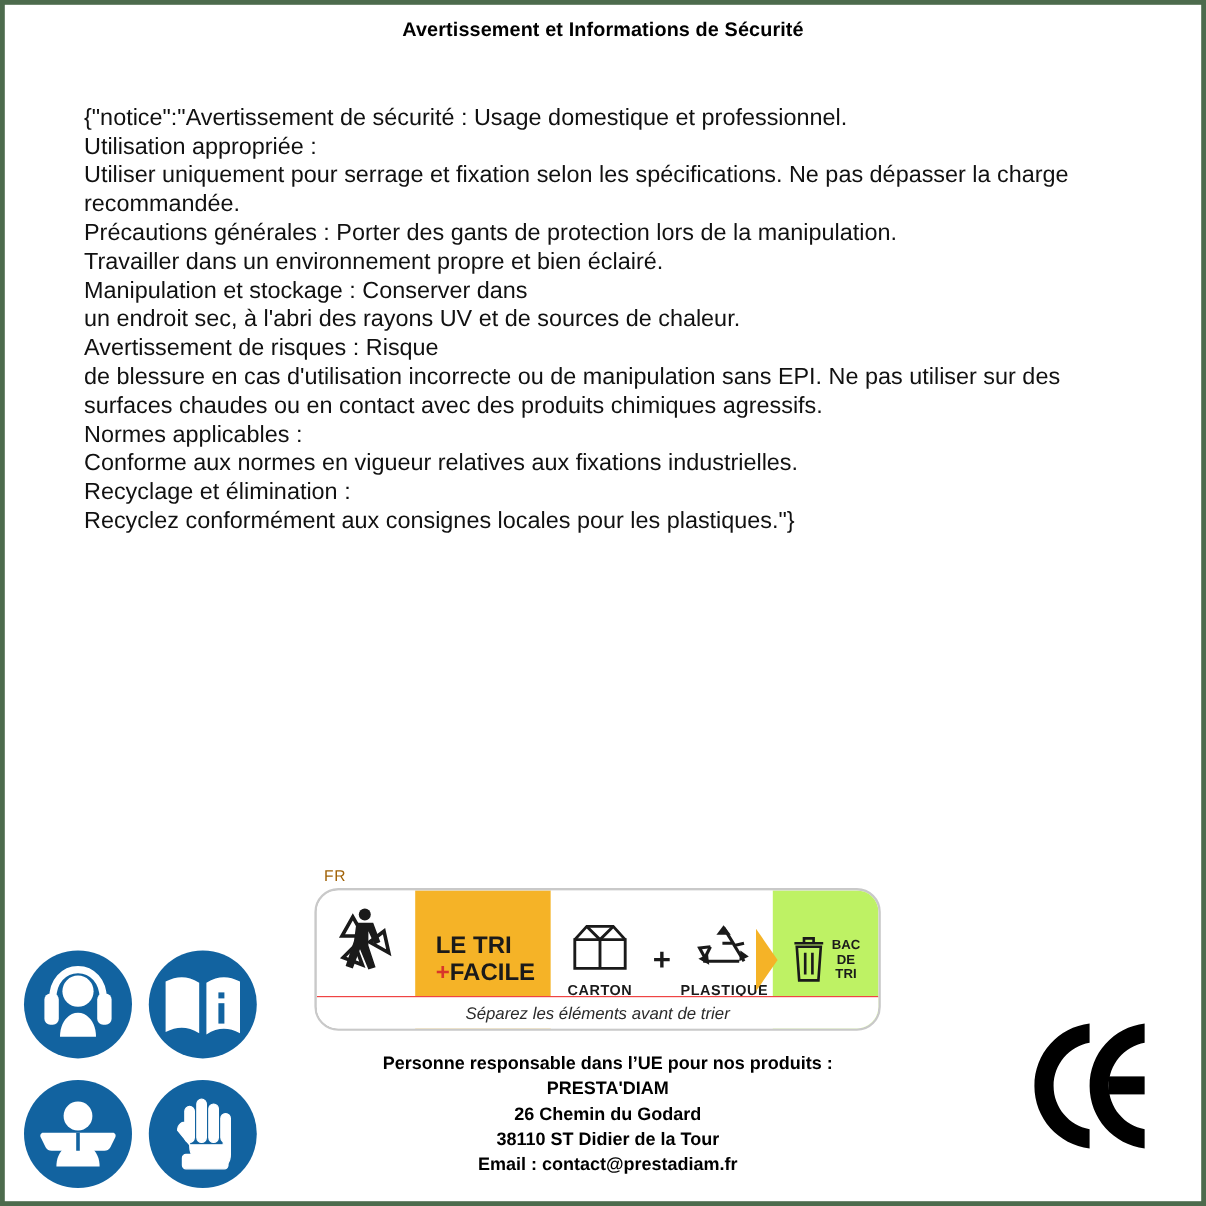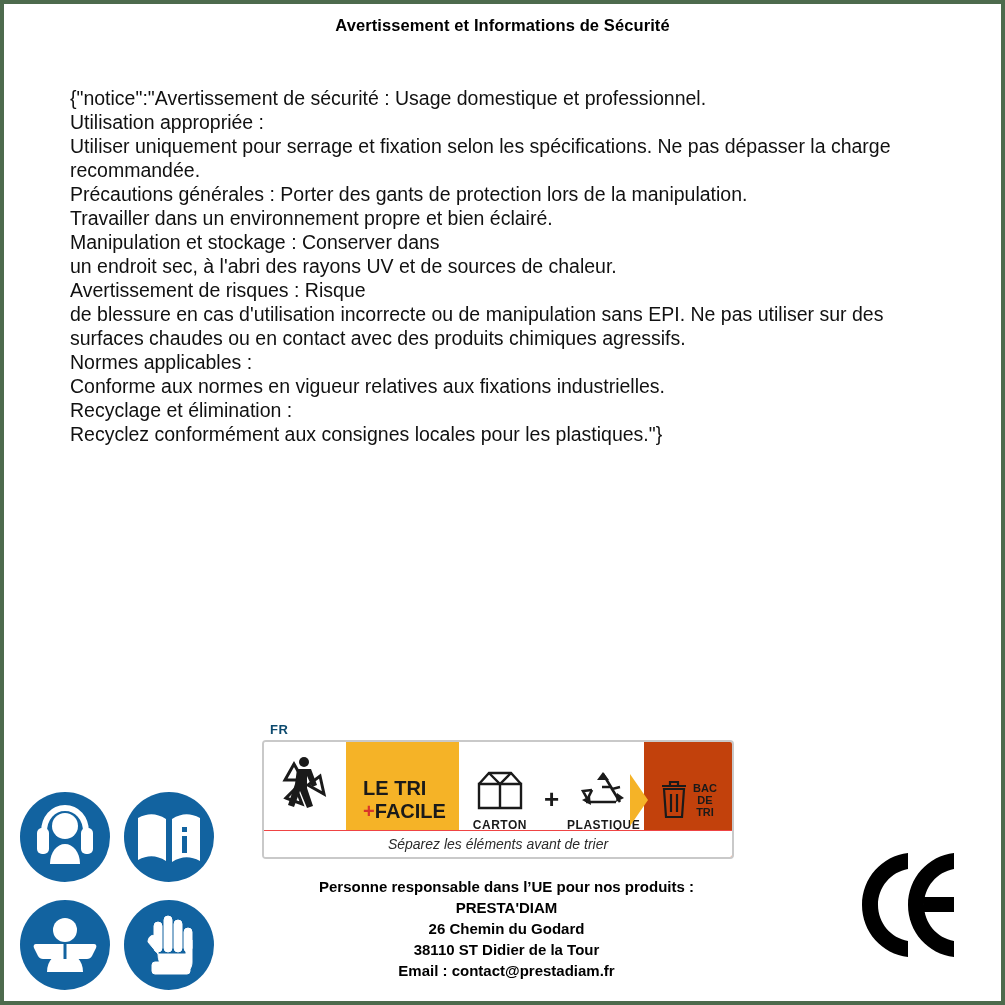--- a/index.html
+++ b/index.html
@@ -67,33 +67,33 @@
     left: 258px;
     top: 718px;
     width: 470px;
     height: 135px;
   }
   .tri-fr {
     position: absolute;
     left: 8px;
     top: 0px;
     font-size: 13px;
-    font-weight: bold;
-    color: #0c4a6e;
+    font-weight: normal;
+    color: #a16207;
     letter-spacing: 0.5px;
   }
   .tri-box {
     position: absolute;
     left: 0px;
     top: 18px;
     width: 468px;
     height: 115px;
     background: #ffffff;
     border: 2px solid #c9c9c9;
-    border-radius: 4px;
+    border-radius: 20px;
     overflow: hidden;
   }
   .tri-left {
     position: absolute;
     left: 0; top: 0;
     width: 82px; height: 100%;
     background: #ffffff;
   }
   .tri-yellow {
     position: absolute;
@@ -136,21 +136,21 @@
   }
   .tri-plus {
     font-size: 26px;
     font-weight: bold;
     color: #1a1a1a;
   }
   .tri-right {
     position: absolute;
     left: 380px; top: 0;
     width: 88px; height: 100%;
-    background: #c2410c;
+    background: #bef264;
     display: flex;
     align-items: center;
     justify-content: center;
   }
   .tri-right-inner {
     display: flex;
     align-items: center;
     gap: 4px;
   }
   .bin-text {

